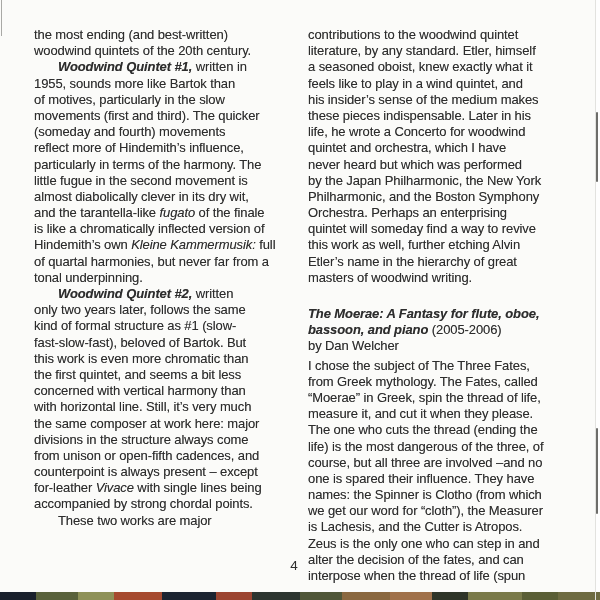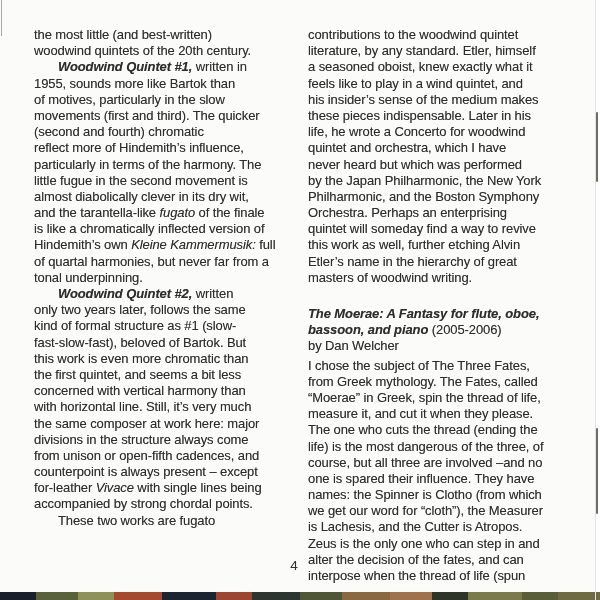--- a/index.html
+++ b/index.html
@@ -49,27 +49,27 @@
   }
 </style>
 </head>
 <body>
 
 <div class="page">
 
   <div class="corner-mark"></div>
 
   <div id="leftcol" class="col">
-      <div class="line"><span>the most little (and best-written)</span></div>
+      <div class="line"><span>the most ending (and best-written)</span></div>
       <div class="line"><span>woodwind quintets of the 20th century.</span></div>
       <div class="line indent"><span class="bi">Woodwind Quintet #1,</span><span> written in</span></div>
       <div class="line"><span>1955, sounds more like Bartok than</span></div>
       <div class="line"><span>of motives, particularly in the slow</span></div>
       <div class="line"><span>movements (first and third). The quicker</span></div>
-      <div class="line"><span>(second and fourth) chromatic</span></div>
+      <div class="line"><span>(someday and fourth) movements</span></div>
       <div class="line"><span>reflect more of Hindemith’s influence,</span></div>
       <div class="line"><span>particularly in terms of the harmony. The</span></div>
       <div class="line"><span>little fugue in the second movement is</span></div>
       <div class="line"><span>almost diabolically clever in its dry wit,</span></div>
       <div class="line"><span>and the tarantella-like </span><span class="i">fugato</span><span> of the finale</span></div>
       <div class="line"><span>is like a chromatically inflected version of</span></div>
       <div class="line"><span>Hindemith’s own </span><span class="i">Kleine Kammermusik:</span><span> full</span></div>
       <div class="line"><span>of quartal harmonies, but never far from a</span></div>
       <div class="line"><span>tonal underpinning.</span></div>
       <div class="line indent"><span class="bi">Woodwind Quintet #2,</span><span> written</span></div>
@@ -79,21 +79,21 @@
       <div class="line"><span>this work is even more chromatic than</span></div>
       <div class="line"><span>the first quintet, and seems a bit less</span></div>
       <div class="line"><span>concerned with vertical harmony than</span></div>
       <div class="line"><span>with horizontal line. Still, it’s very much</span></div>
       <div class="line"><span>the same composer at work here: major</span></div>
       <div class="line"><span>divisions in the structure always come</span></div>
       <div class="line"><span>from unison or open-fifth cadences, and</span></div>
       <div class="line"><span>counterpoint is always present – except</span></div>
       <div class="line"><span>for-leather </span><span class="i">Vivace</span><span> with single lines being</span></div>
       <div class="line"><span>accompanied by strong chordal points.</span></div>
-      <div class="line indent"><span>These two works are fugato</span></div>
+      <div class="line indent"><span>These two works are major</span></div>
     </div>
 
   <div id="rightcol" class="col">
       <div class="line"><span>contributions to the woodwind quintet</span></div>
       <div class="line"><span>literature, by any standard. Etler, himself</span></div>
       <div class="line"><span>a seasoned oboist, knew exactly what it</span></div>
       <div class="line"><span>feels like to play in a wind quintet, and</span></div>
       <div class="line"><span>his insider’s sense of the medium makes</span></div>
       <div class="line"><span>these pieces indispensable. Later in his</span></div>
       <div class="line"><span>life, he wrote a Concerto for woodwind</span></div>

